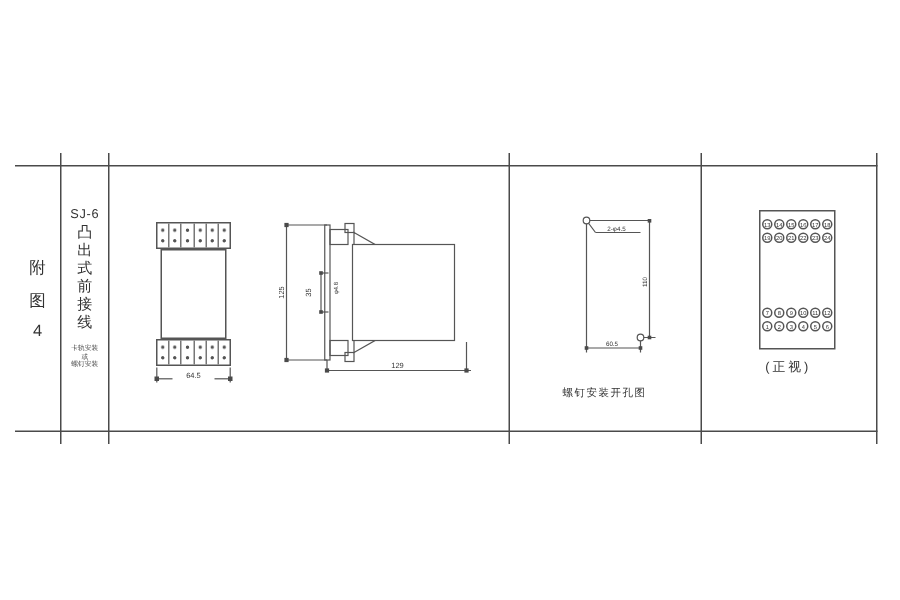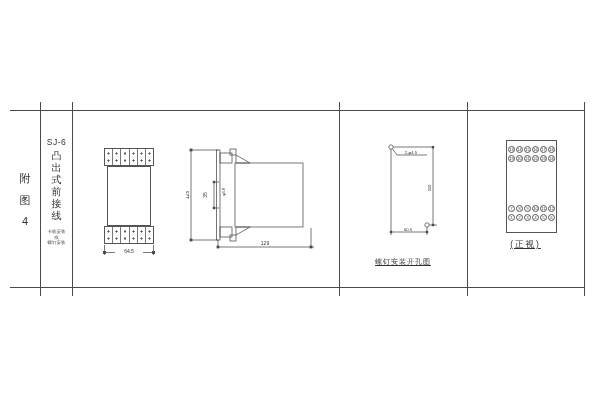--- a/index.html
+++ b/index.html
@@ -24,21 +24,21 @@
   .strip i{flex:1;border-right:1px solid #777;
            background-image:radial-gradient(circle at 50% 28%,#555 .8px,rgba(0,0,0,0) 1.4px),
                             radial-gradient(circle at 50% 72%,#555 .8px,rgba(0,0,0,0) 1.4px);}
   .strip i:last-child{border-right:none;}
   .fbody{position:absolute;left:107px;top:166px;width:44px;height:60px;
          border:1px solid #555;box-sizing:border-box;background:#fff;}
   .extv{position:absolute;width:1px;background:#777;}
   .sq{position:absolute;width:3px;height:3px;background:#4a4a4a;}
   .dimlbl{position:absolute;font-size:5px;color:#333;background:#fff;text-align:center;line-height:6px;}
   
-  .caption{position:absolute;text-align:center;color:#333;text-decoration:underline;}
+  .caption{position:absolute;text-align:center;color:#333;}
   
   .termbox{position:absolute;left:506px;top:140px;width:51px;height:93px;
            border:1px solid #555;box-sizing:border-box;background:#fff;}
   .trow{display:flex;justify-content:center;gap:1px;margin-top:2px;}
   .tc{display:inline-flex;width:7px;height:7px;border:.6px solid #555;border-radius:50%;
       align-items:center;justify-content:center;font-size:3.8px;color:#333;box-sizing:border-box;}
   .tblock{position:absolute;left:0;top:3px;width:100%;}
   .bblock{position:absolute;left:0;top:62px;width:100%;}
   svg text{font-family:"Liberation Sans","DejaVu Sans",sans-serif;}
 </style>

